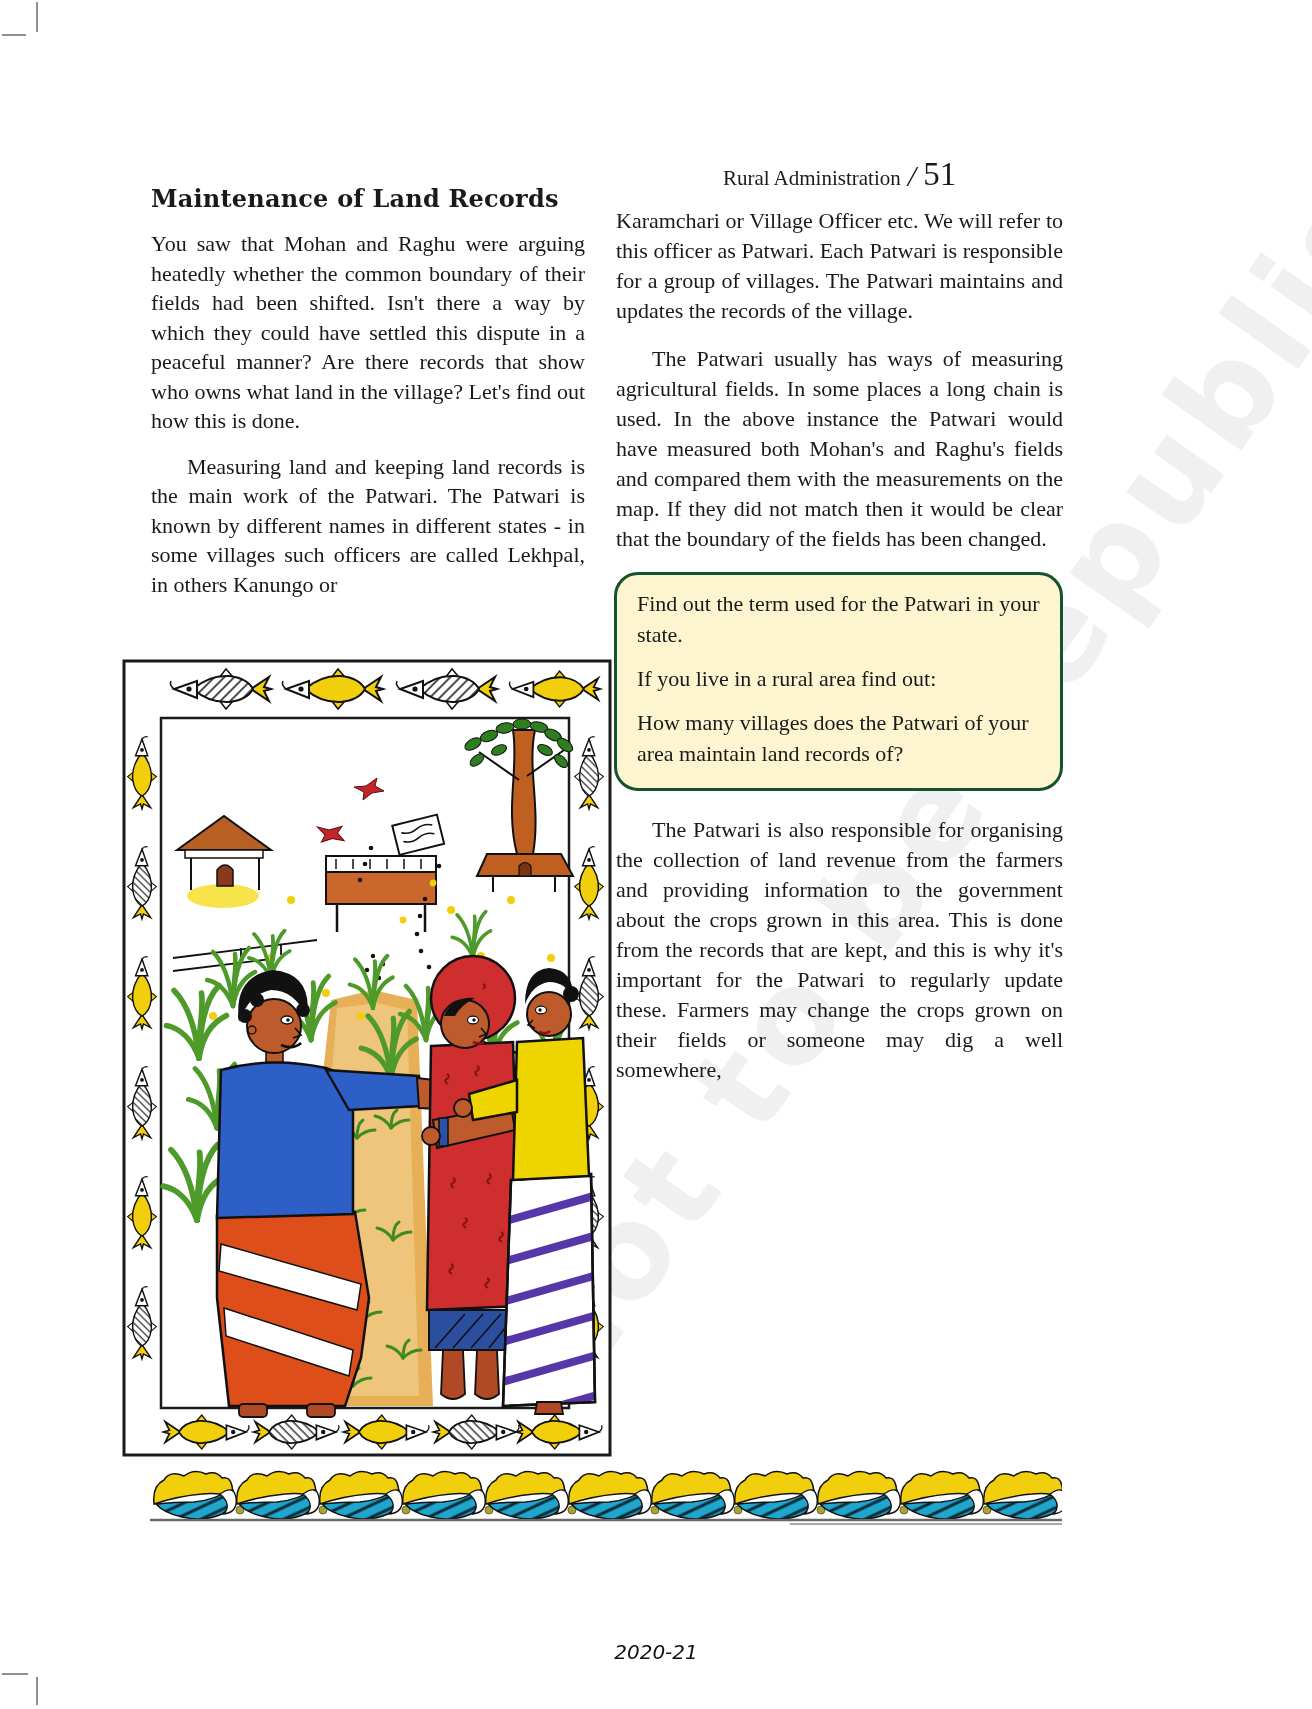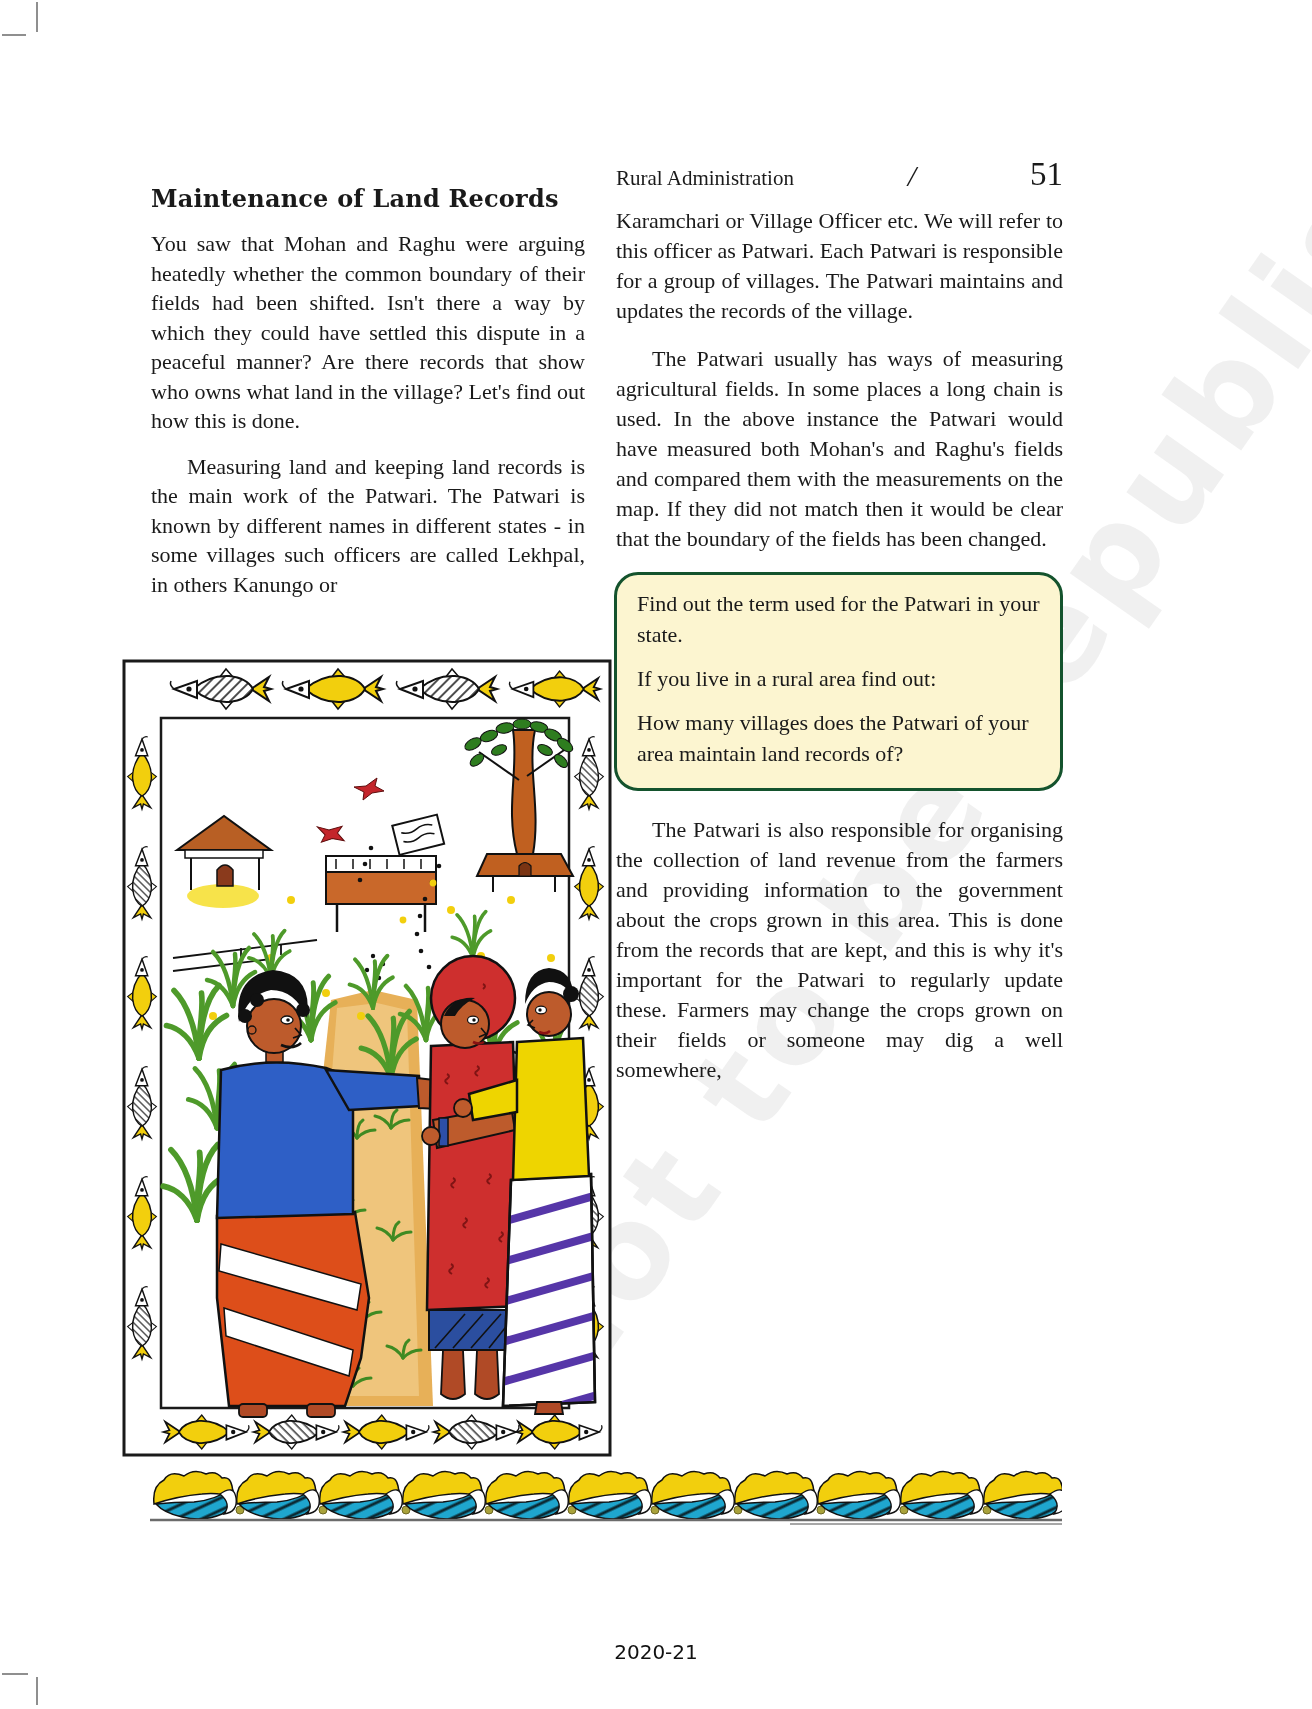--- a/index.html
+++ b/index.html
@@ -19,21 +19,21 @@
   .watermark {
     position:absolute; left:480px; top:1330px; width:1200px;
     transform:rotate(-55deg); transform-origin:left top;
     font-family:"DejaVu Sans","Liberation Sans",sans-serif;
     font-size:128px; font-weight:bold; letter-spacing:8px; white-space:nowrap;
     color:rgba(110,110,110,0.10); pointer-events:none;
   }
 
   .page-header {
     position:absolute; top:156px; left:616px; width:447px;
-    display:flex; justify-content:space-between; align-items:baseline; gap:7px;
+    display:flex; justify-content:center; align-items:baseline; gap:7px;
   }
   .page-header .running-head { font-size:21px; }
   .page-header .slash { font-size:30px; font-style:italic; font-weight:500; position:relative; top:1px; }
   .page-header .pagenum { font-size:33px; }
 
   .col { position:absolute; }
   .col-left  { left:151px; top:184px; width:434px; }
   .col-right { left:616px; top:190px; width:447px; }
 
   h2.section-heading {
@@ -56,21 +56,21 @@
   }
 
   figure.illustration { position:absolute; left:121px; top:658px; width:492px; height:800px; margin:0; }
   figure.illustration svg { display:block; width:100%; height:100%; }
 
   .bottom-border { position:absolute; left:150px; top:1468px; width:912px; height:60px; }
   .bottom-border svg { display:block; width:100%; height:100%; }
 
   .page-footer {
     position:absolute; left:0; top:1640px; width:1312px; text-align:center;
-    font-family:"DejaVu Sans","Liberation Sans",sans-serif; font-size:20px; color:#111;
+    font-family:"DejaVu Sans","Liberation Sans",sans-serif; font-size:20px; color:#111;font-style:italic;
   }
 </style>
 </head>
 <body>
 
 <div class="page">
 
   <div class="crop tl-v"></div>
   <div class="crop tl-h"></div>
   <div class="crop bl-h"></div>

